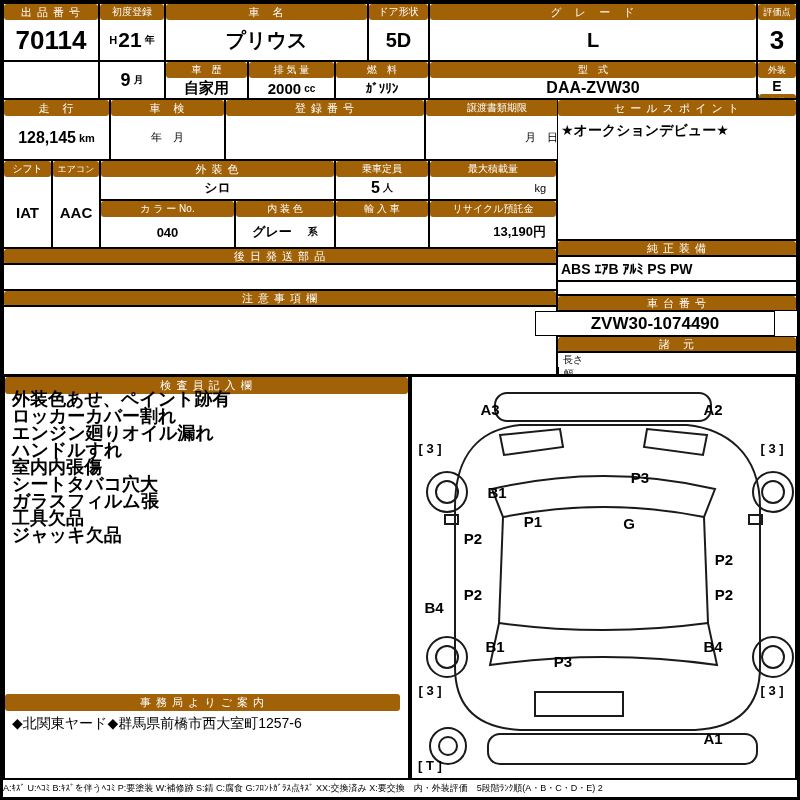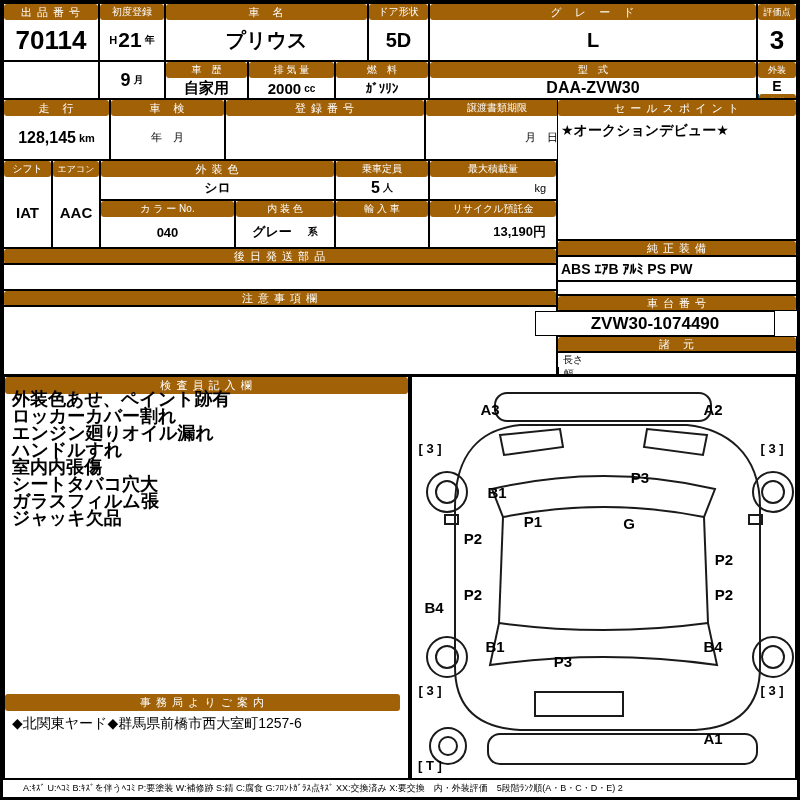--- a/index.html
+++ b/index.html
@@ -23,21 +23,21 @@
   .row{flex-direction:column}
   .half{flex:1;display:flex;flex-direction:column}
   .half+.half{border-left:1px solid #0c4a6e}
   .era{font-size:11px;font-weight:bold;margin-right:1px}
   .big{font-size:21px;font-weight:bold}
   .marker{position:absolute;transform:translate(-50%,-50%);font-weight:bold;font-size:15px;white-space:nowrap}
   .marker.br{font-size:13px}
   .insp-line{font-size:18px;font-weight:bold;line-height:17px;white-space:nowrap}
   .abs{position:absolute}
   .office-text{font-size:14px;font-weight:normal;white-space:nowrap}
-  .legend{position:absolute;left:0;top:777px;width:794px;height:17px;font-size:9px;display:flex;align-items:center;padding-left:20px;white-space:nowrap;overflow:hidden}
+  .legend{position:absolute;left:0;top:777px;width:794px;height:17px;font-size:9px;display:flex;align-items:center;padding-left:0;white-space:nowrap;overflow:hidden}
   .spec-col{flex:1;display:flex;align-items:center;padding-left:5px;font-size:10px}
   .spec-col+.spec-col{border-left:1px solid #000}
   svg{display:block}
 </style>
 </head>
 <body>
 
 <div class="sheet">
 
   <div class="cell" style="left:0;top:0;width:96px;height:58px">
@@ -213,20 +213,21 @@
   <div class="cell" style="left:0;top:372px;width:407px;height:405px;border-width:2px">
     <div class="abs bar" style="left:0;top:0;right:0;height:17px">検 査 員 記 入 欄</div>
     <div class="abs" style="left:7px;top:14px;right:4px">
       <div class="insp-line">外装色あせ、ペイント跡有</div>
       <div class="insp-line">ロッカーカバー割れ</div>
       <div class="insp-line">エンジン廻りオイル漏れ</div>
       <div class="insp-line">ハンドルすれ</div>
       <div class="insp-line">室内内張傷</div>
       <div class="insp-line">シートタバコ穴大</div>
       <div class="insp-line">ガラスフィルム張</div>
+      <div class="insp-line">工具欠品</div>
       <div class="insp-line">ジャッキ欠品</div>
     </div>
     <div class="abs bar" style="left:0;top:317px;right:8px;height:17px">事 務 局 よ り ご 案 内</div>
     <div class="abs office-text" style="left:7px;top:338px">◆北関東ヤード◆群馬県前橋市西大室町1257-6</div>
   </div>
 
   <div class="cell" style="left:407px;top:372px;width:387px;height:405px;border-width:2px">
     <svg class="abs" style="left:0;top:0" width="383" height="401" viewBox="0 0 383 401">
       <g fill="none" stroke="#1a1a1a" stroke-width="2">
         <rect x="83" y="16" width="216" height="28" rx="12"></rect>

